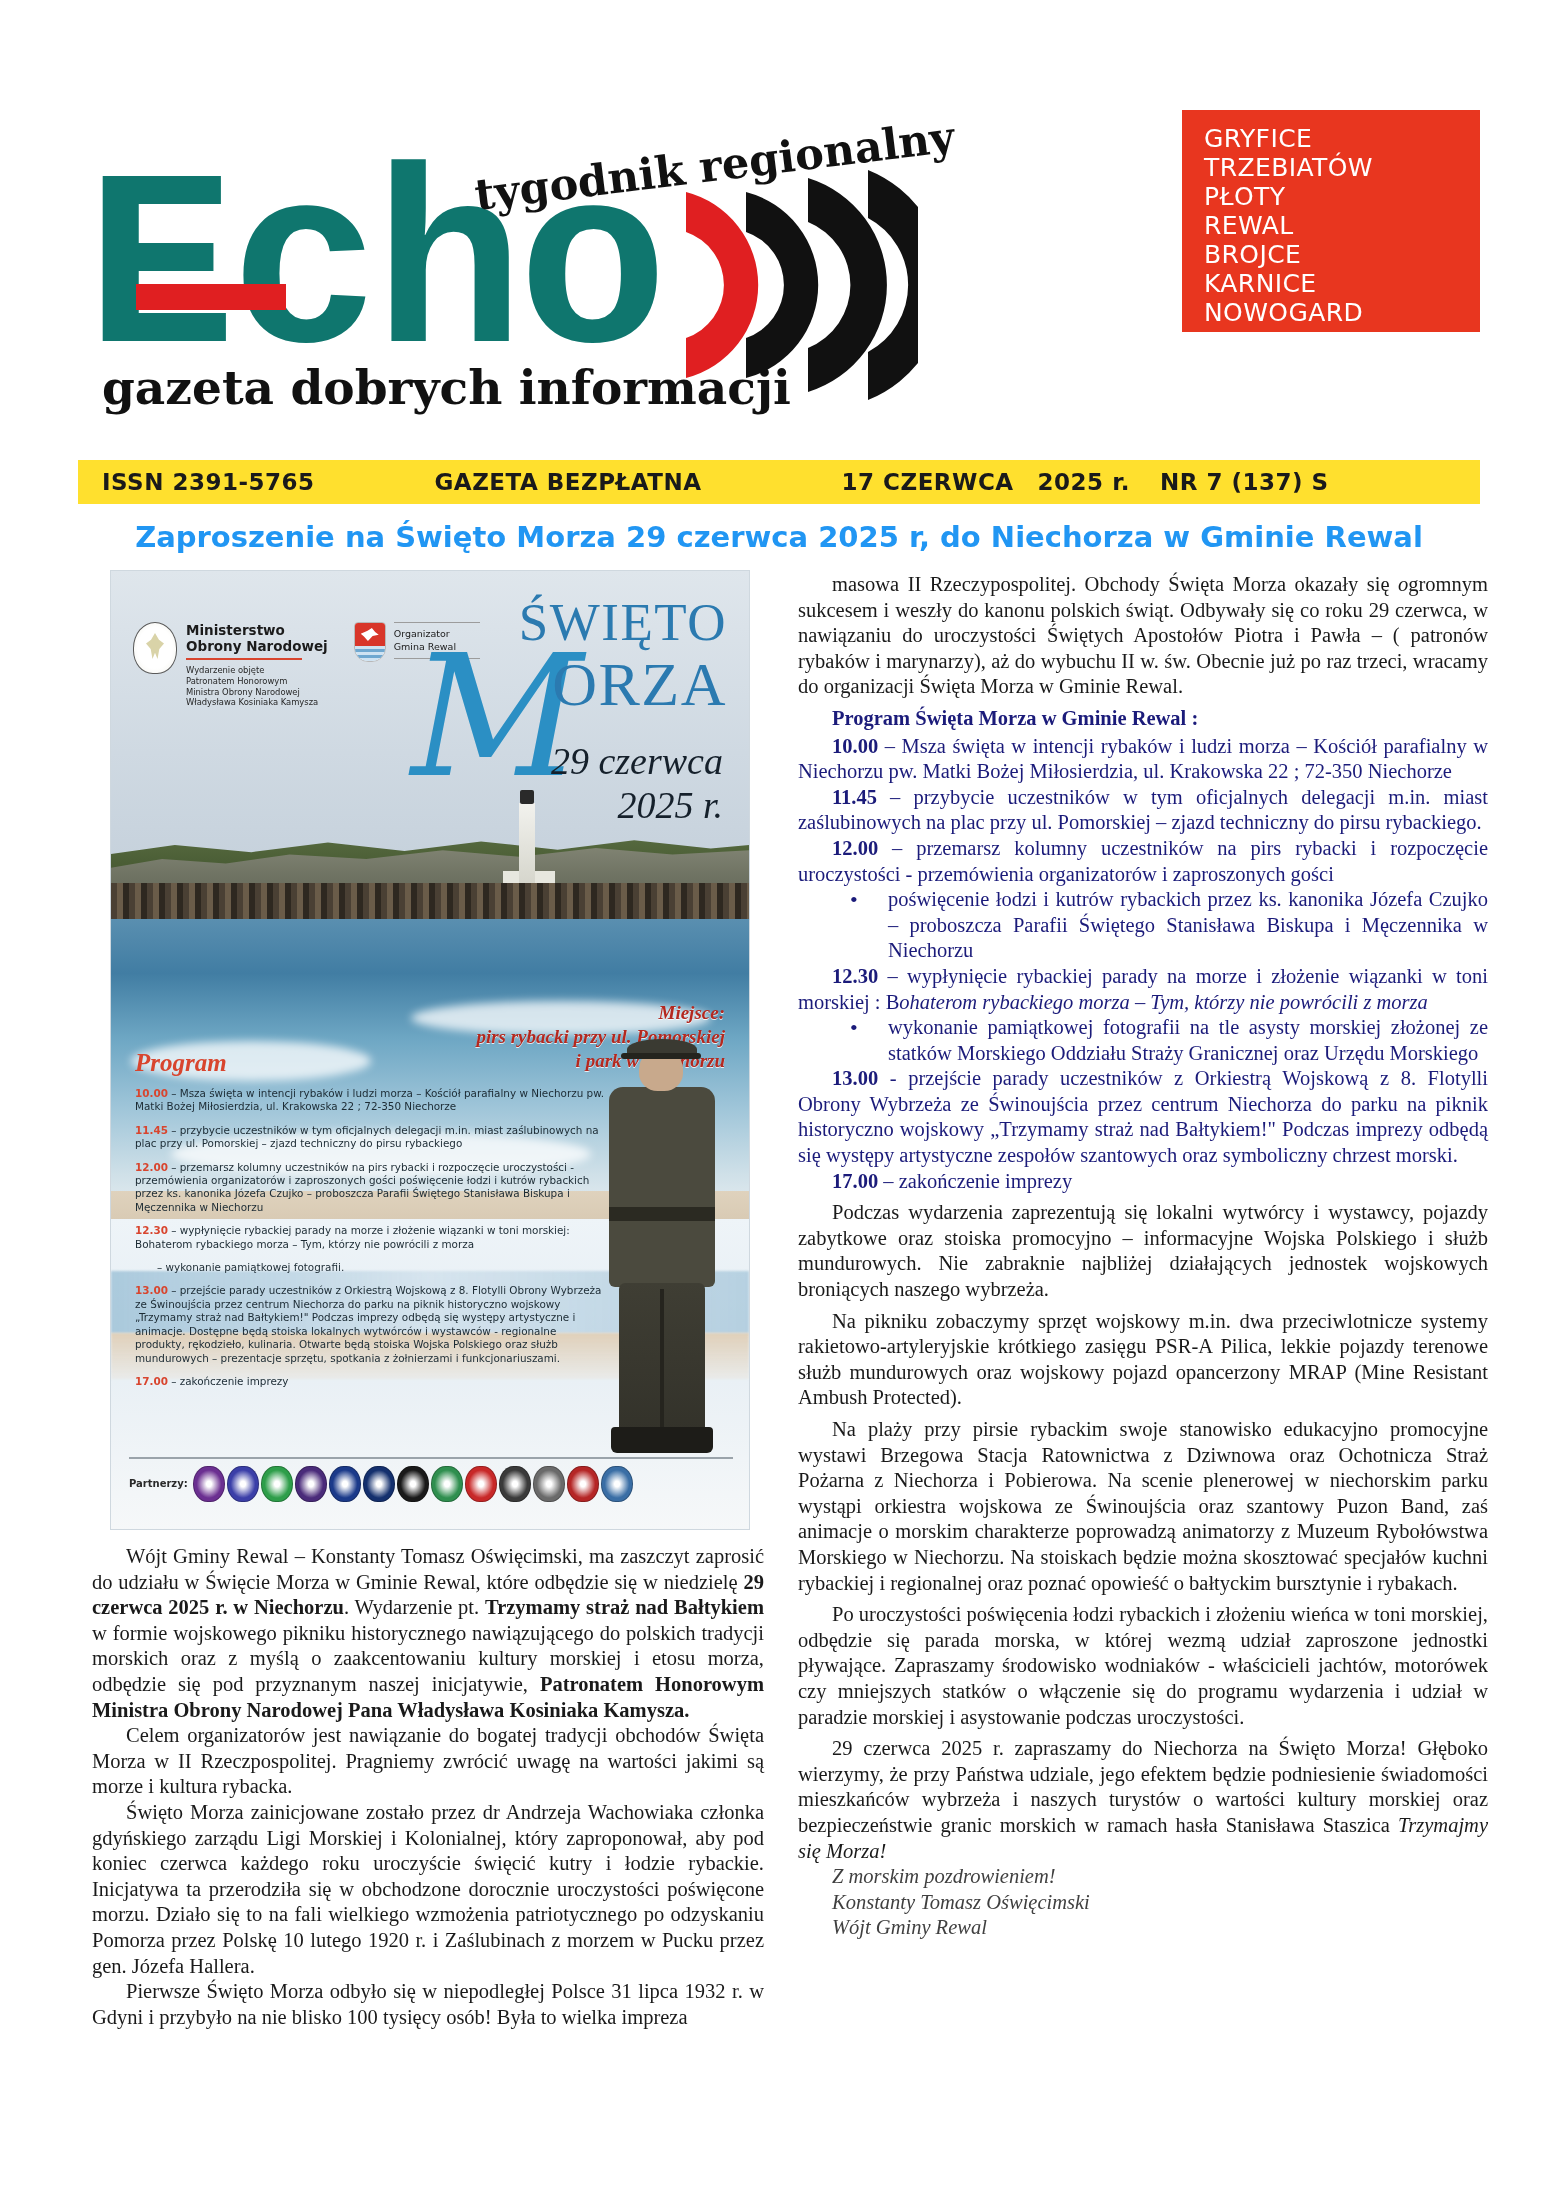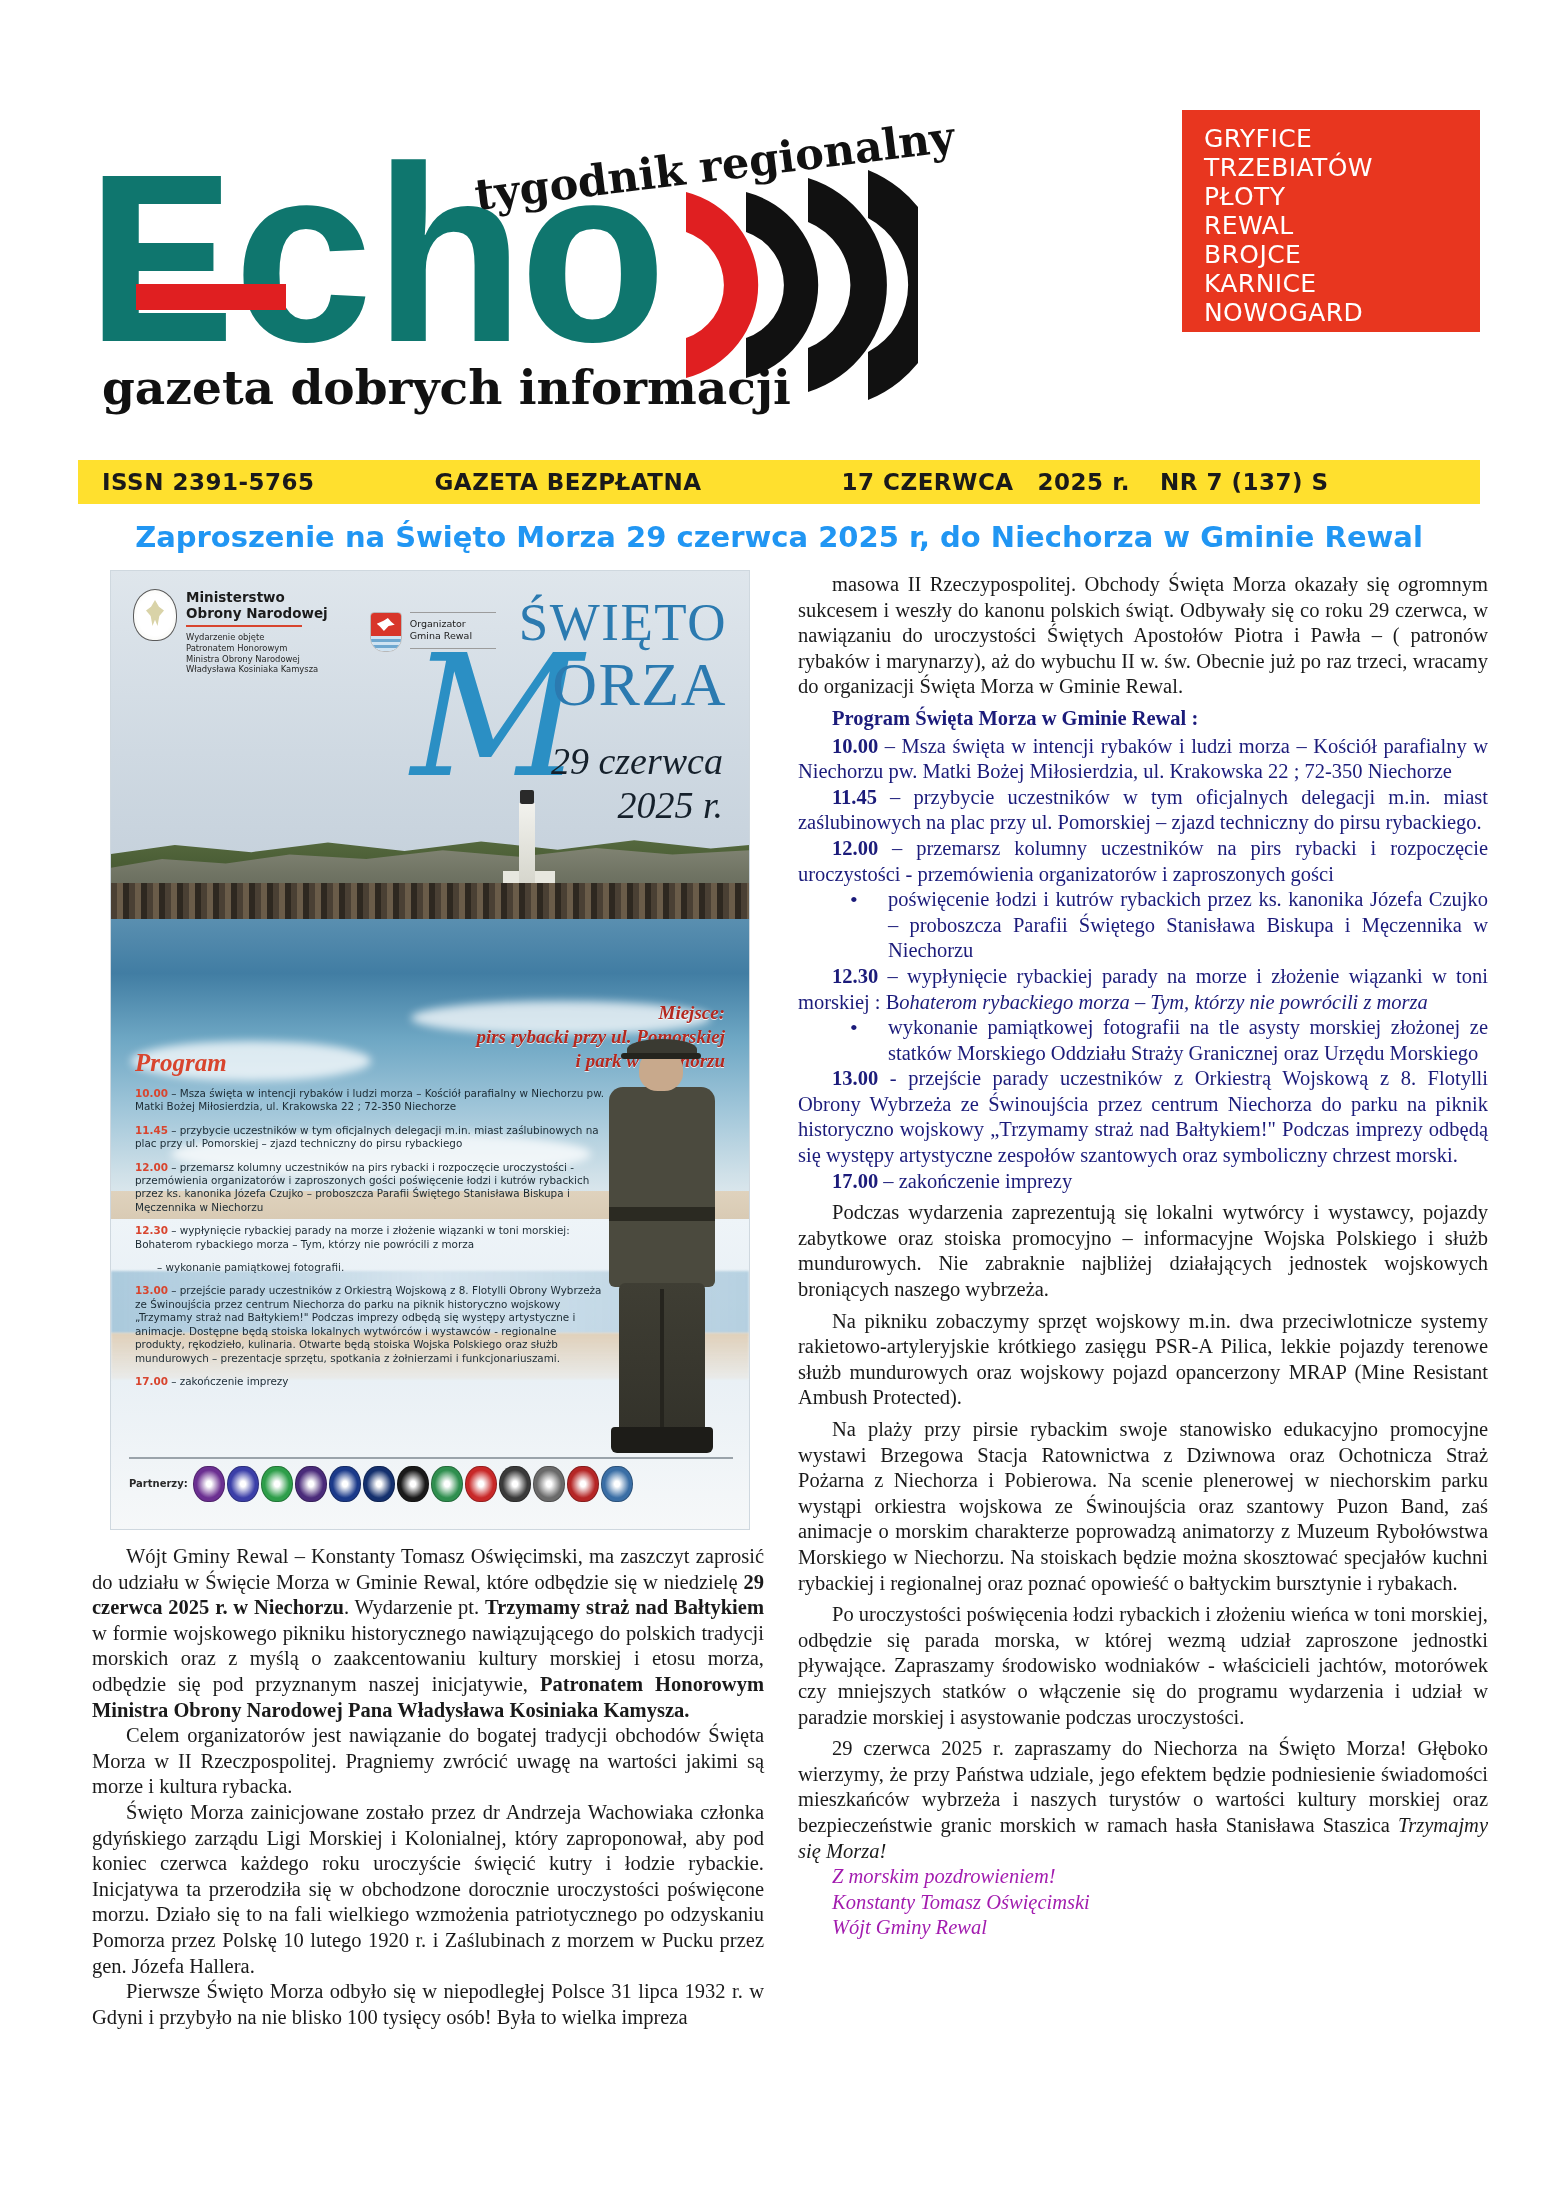--- a/index.html
+++ b/index.html
@@ -54,21 +54,21 @@
   .prog-head{font-family:"Liberation Serif",serif;font-size:20.5px;line-height:25.6px;color:#1b1b7a;
              font-weight:bold;text-indent:34px;margin:6px 0 2px 0;}
   .prog-p{font-family:"Liberation Serif",serif;font-size:20.5px;line-height:25.6px;color:#1b1b7a;
           text-align:justify;text-indent:34px;margin:0;}
   .prog-p b{font-weight:bold;}
   .prog-p i{font-style:italic;}
   .prog-bullet{font-family:"Liberation Serif",serif;font-size:20.5px;line-height:25.6px;color:#1b1b7a;
                text-align:justify;margin:0 0 0 90px;position:relative;}
   .prog-bullet::before{content:"\2022";position:absolute;left:-38px;top:0;font-size:22px;}
 
-  .sig{font-family:"Liberation Serif",serif;font-size:20.5px;line-height:25.6px;color:#a21caf;
+  .sig{font-family:"Liberation Serif",serif;font-size:20.5px;line-height:25.6px;color:#404040;
        font-style:italic;margin-left:34px;}
 
   
   .poster{position:absolute;left:110px;top:580px;width:640px;height:960px;
           background:#dfe7ee;overflow:hidden;border:1px solid #cfd8df;box-sizing:border-box;}
 
   .poster-sky{position:absolute;left:0;top:0;width:100%;height:330px;
               background:linear-gradient(#dfe6ec 0%,#cfd9e2 55%,#c3cfda 100%);}
   .poster-cliff{position:absolute;left:0;top:255px;width:100%;height:110px;
                 background:linear-gradient(#8d8f7e 0%,#6f7363 45%,#55594b 100%);
@@ -209,21 +209,21 @@
     <div class="poster-sea" data-interactable="false"></div>
     <div class="foam" style="left:20px;top:470px;width:240px;height:40px;" data-interactable="false"></div>
     <div class="foam" style="left:300px;top:430px;width:300px;height:34px;" data-interactable="false"></div>
     <div class="foam" style="left:60px;top:560px;width:420px;height:46px;" data-interactable="false"></div>
     <div class="poster-beach" data-interactable="false"></div>
     <div class="poster-lower" data-interactable="false"></div>
     <div class="wave-band" data-interactable="false"></div>
     <div class="sand-band" data-interactable="false"></div>
 
     <div class="p-logos" data-interactable="false">
-      <div style="display:flex;align-items:center;gap:26px;">
+      <div style="display:flex;align-items:flex-start;gap:10px;margin-top:33px;">
         <div style="display:flex;align-items:flex-start;gap:9px;">
           <div class="p-emblem" data-interactable="false"></div>
           <div>
             <div class="p-mon-title" data-interactable="false" style="white-space:pre-line;">Ministerstwo
 Obrony Narodowej</div>
             <div class="p-mon-rule" data-interactable="false"></div>
             <div class="p-mon-sub" data-interactable="false" style="white-space:pre-line;">Wydarzenie objęte
 Patronatem Honorowym
 Ministra Obrony Narodowej
 Władysława Kosiniaka Kamysza</div>

